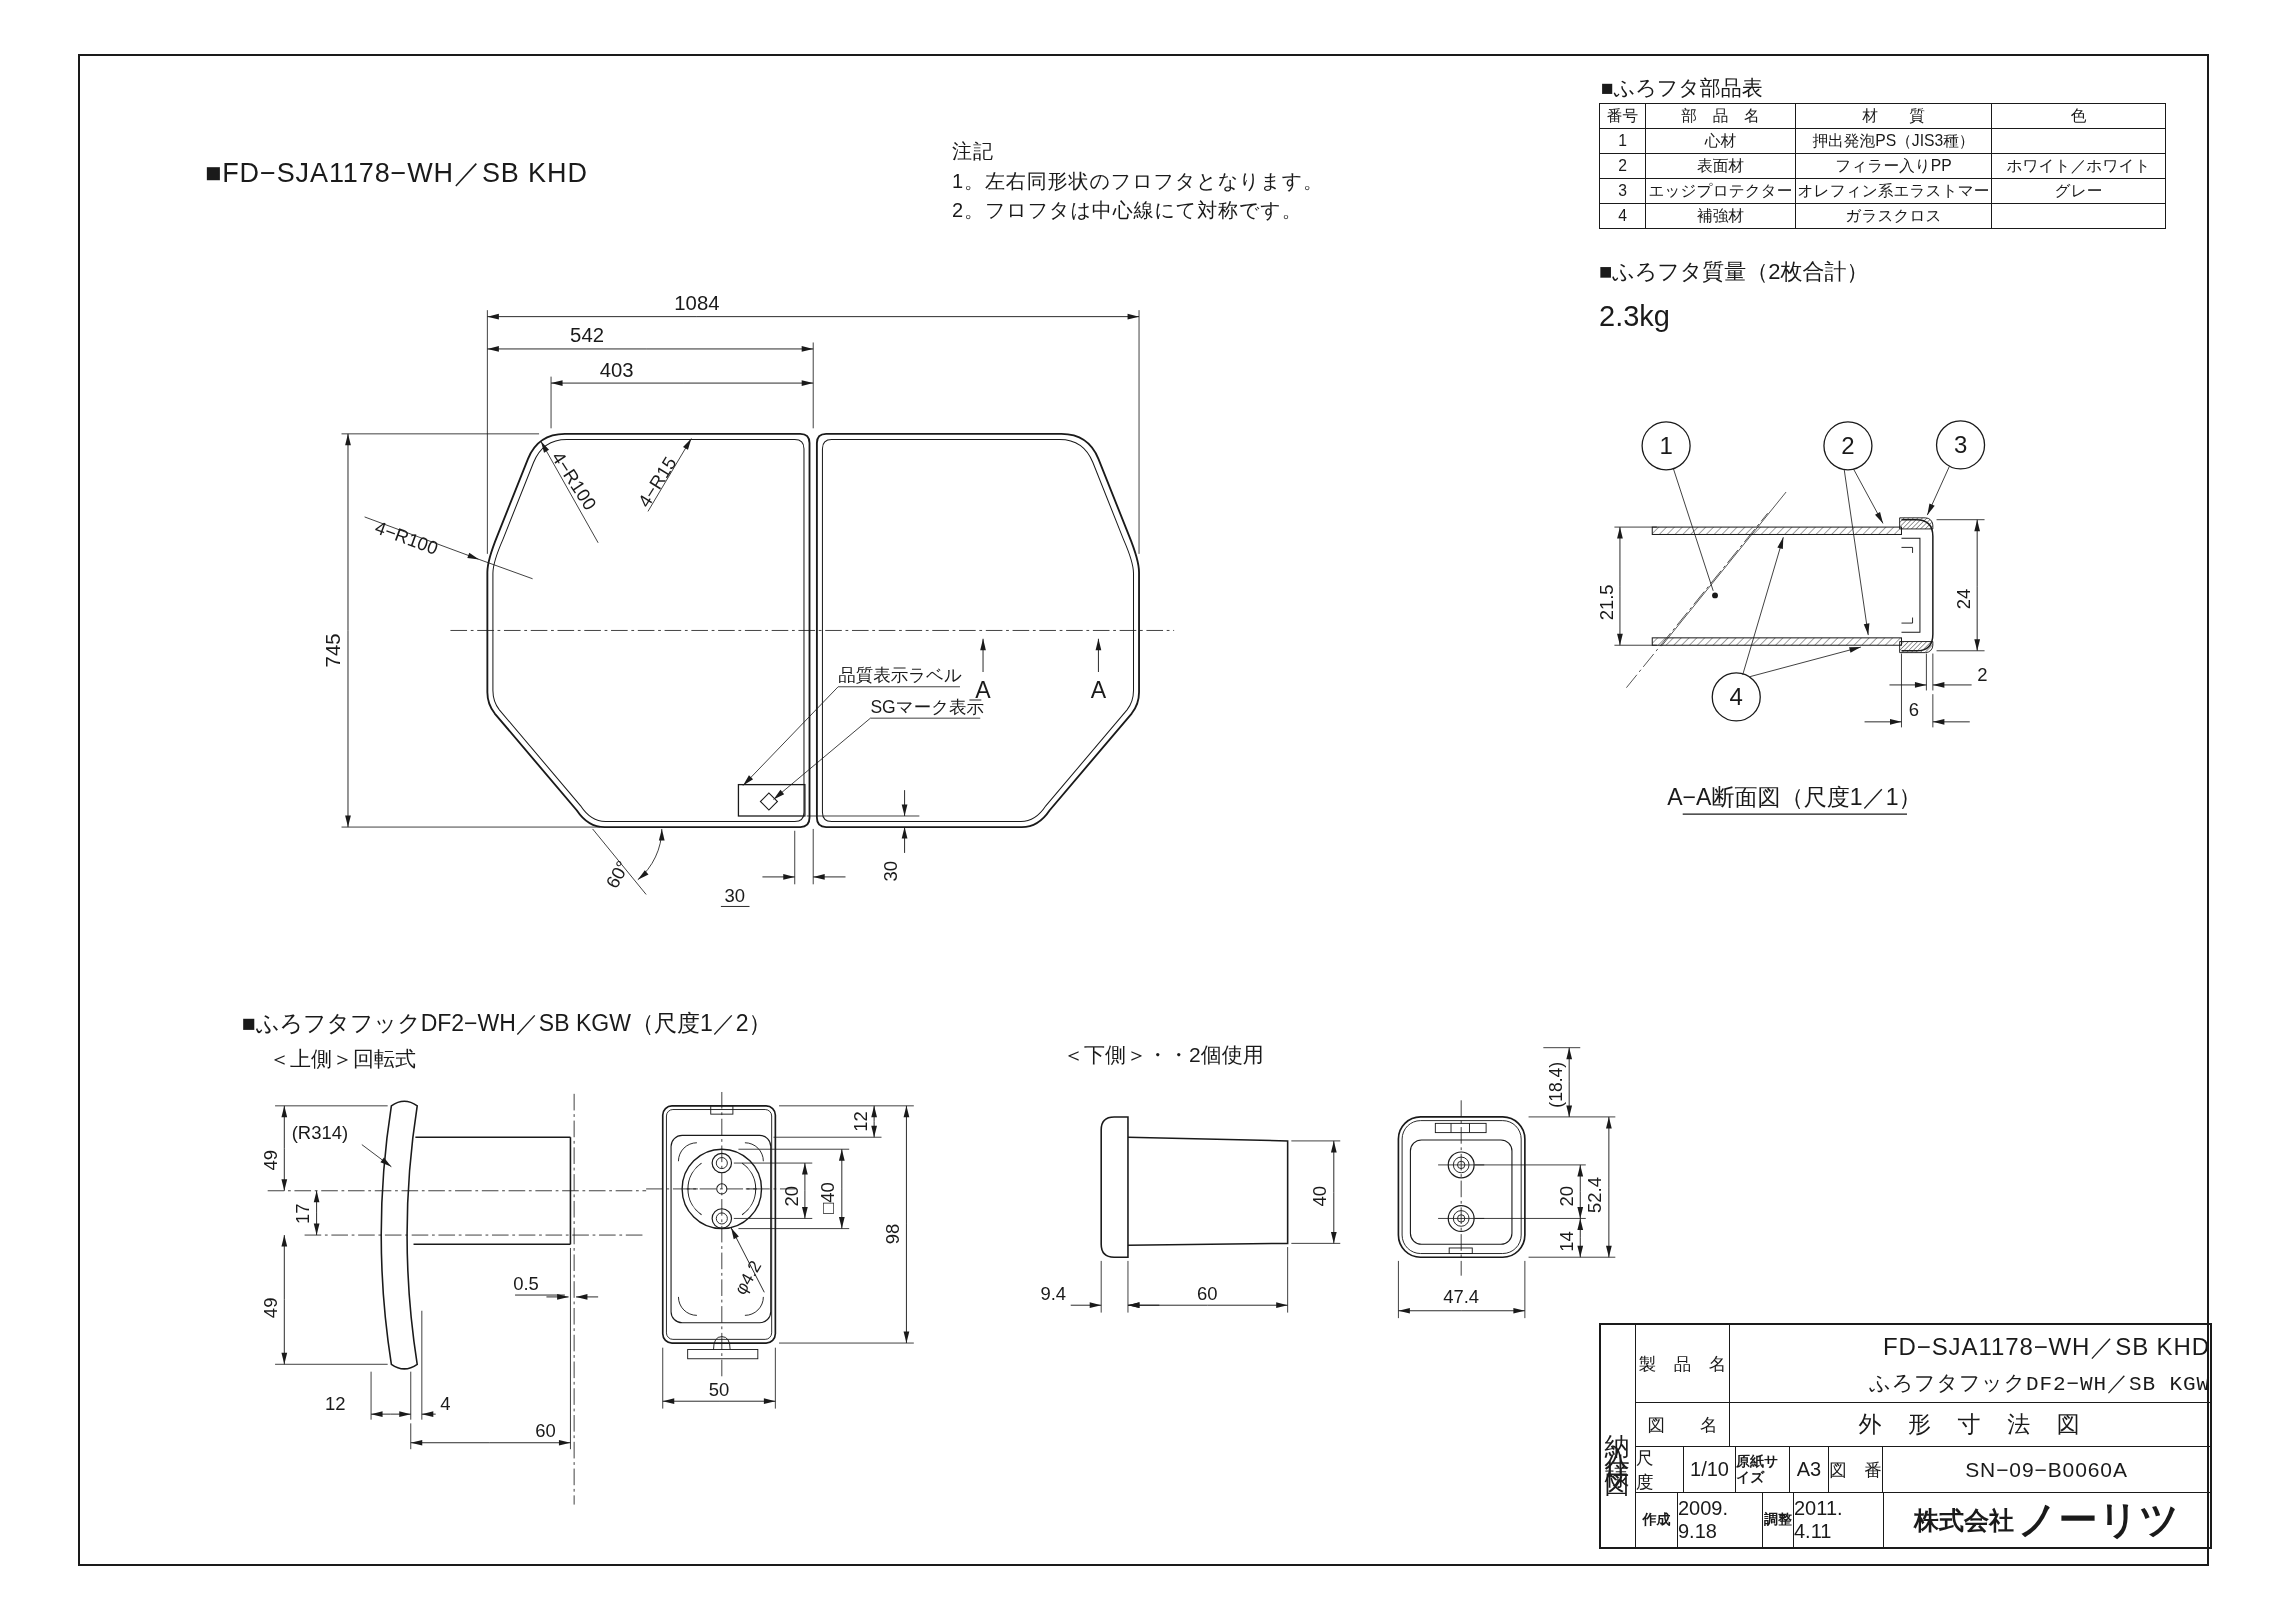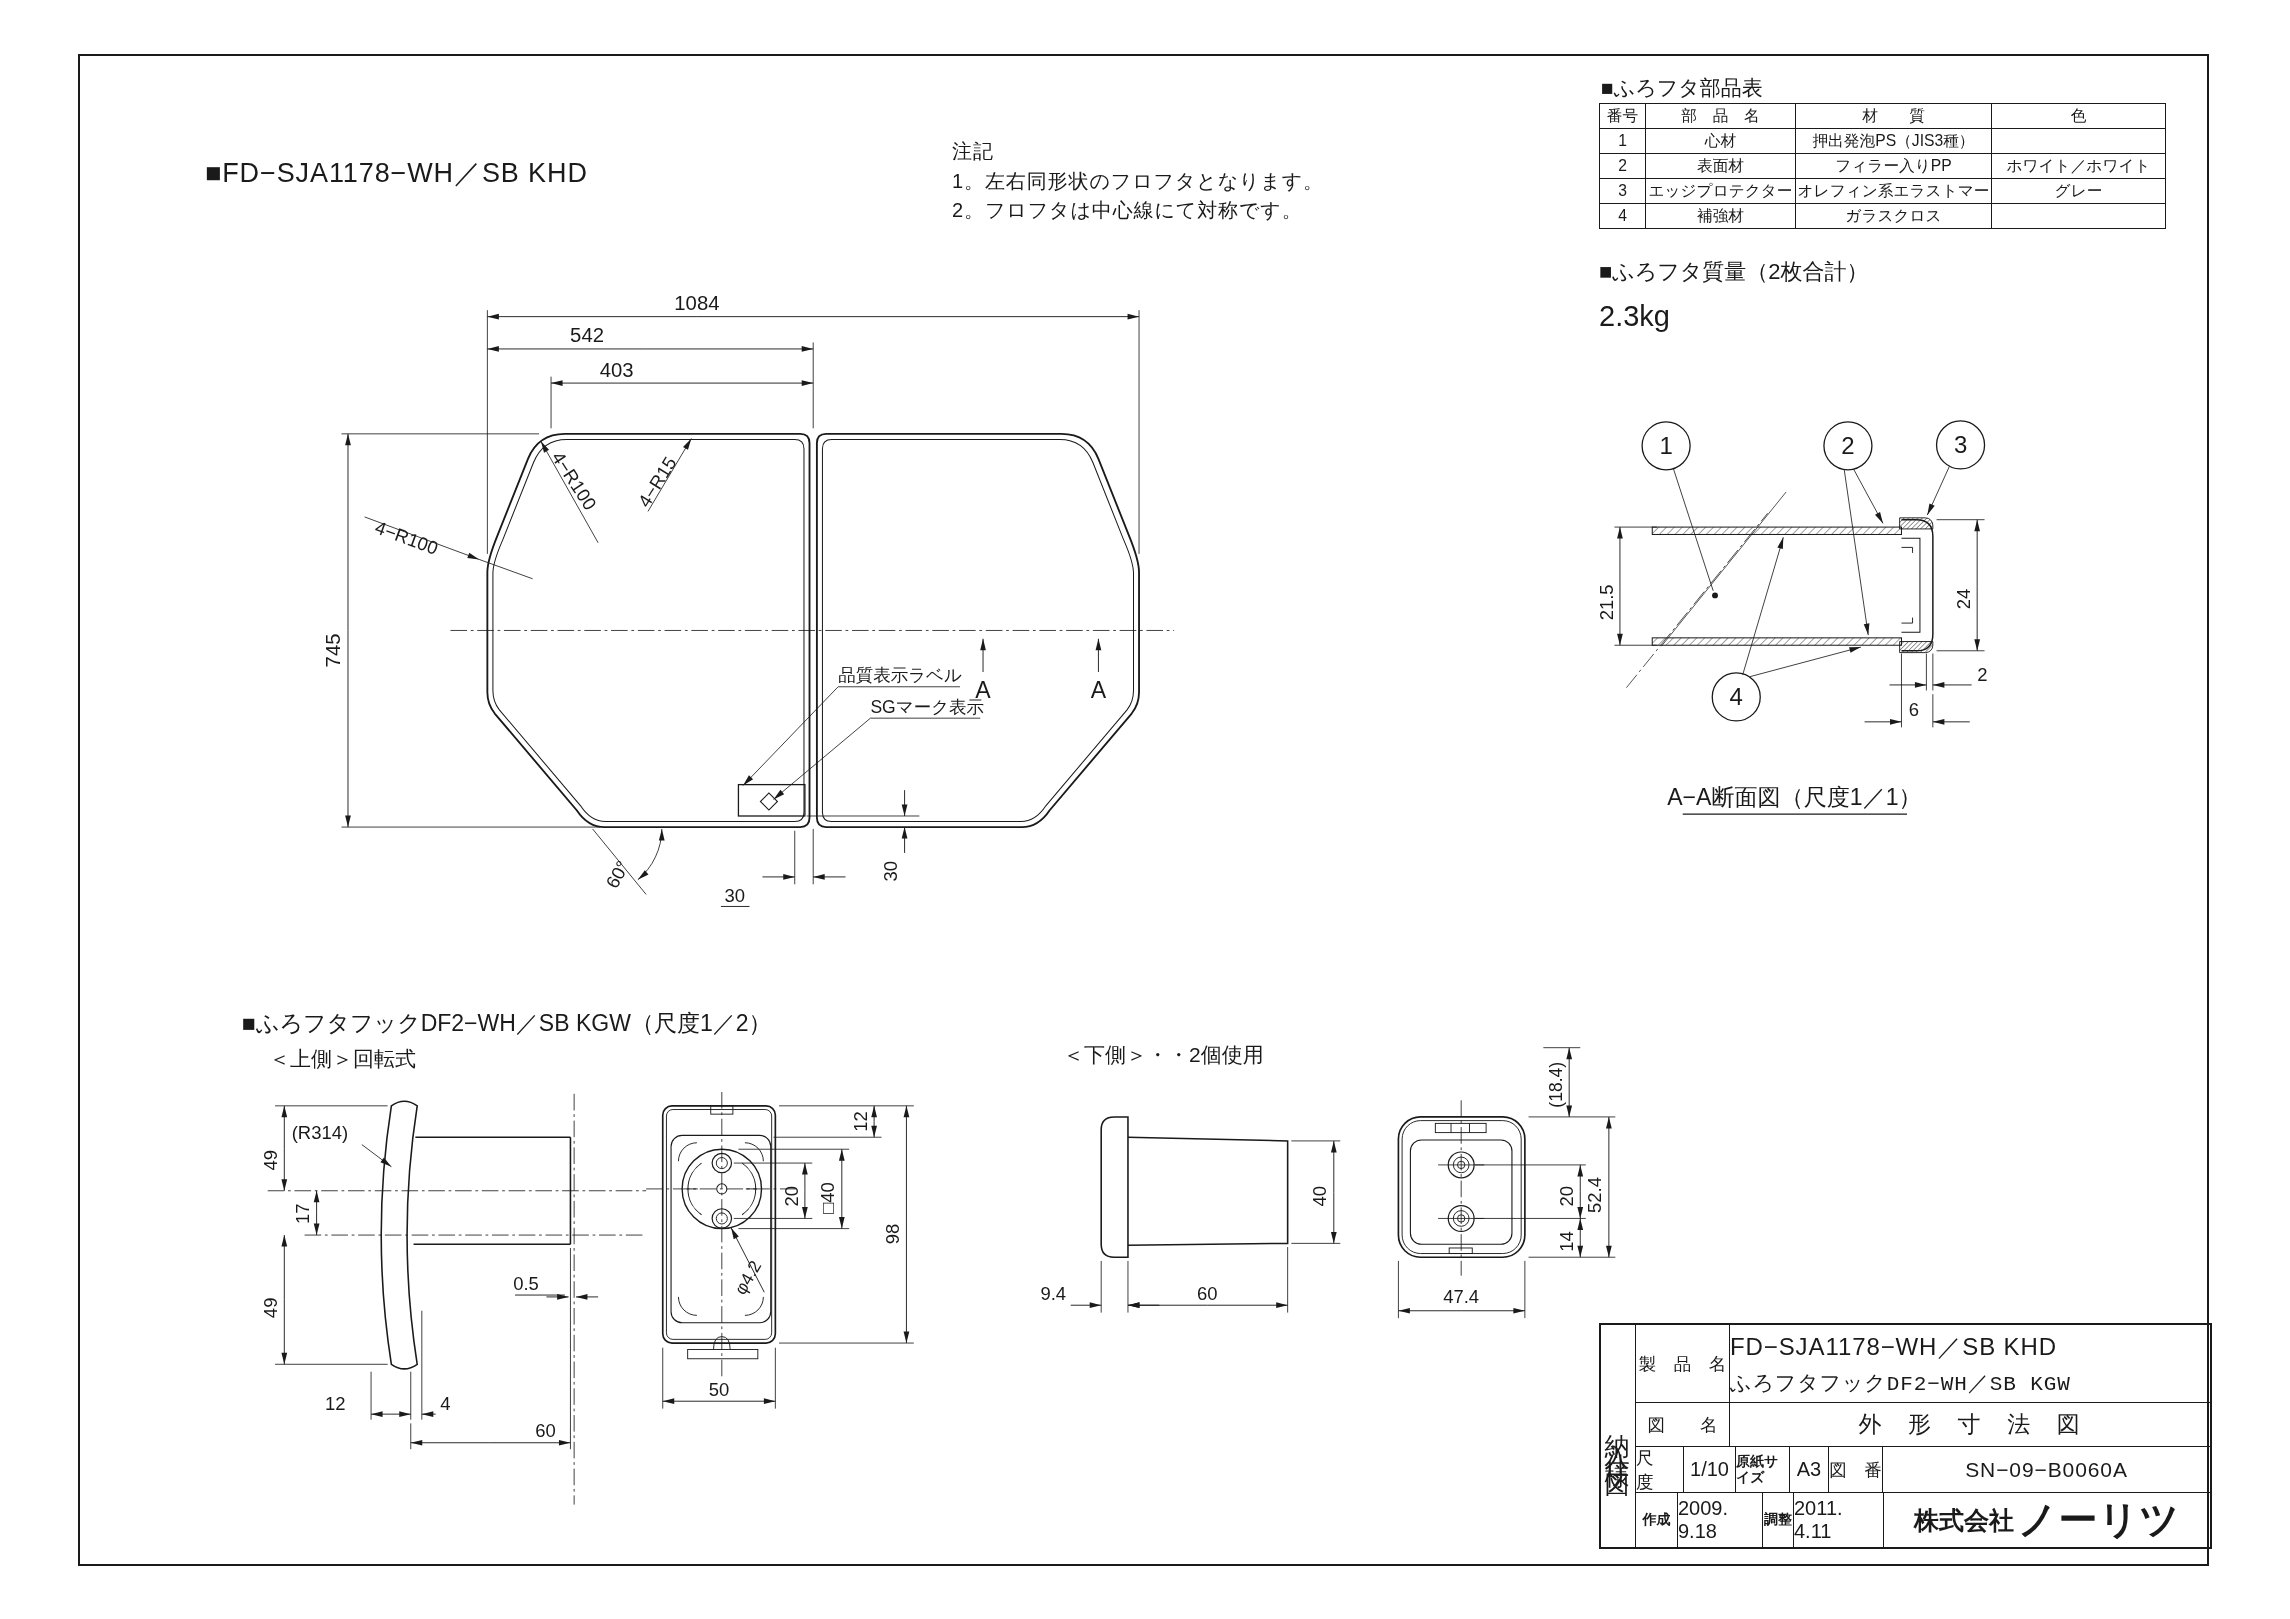--- a/index.html
+++ b/index.html
@@ -24,21 +24,21 @@
         writing-mode:vertical-rl;text-orientation:upright;font-size:25px;letter-spacing:10px;padding-top:5.5px;box-sizing: border-box;}
   .tb-main{flex:1;display:flex;flex-direction:column;}
   .tb-r{display:flex;border-bottom:1.8px solid #1a1a1a;box-sizing:border-box;}
   .tb-r:last-child{border-bottom:none;}
   .tb-c{display:flex;align-items:center;justify-content:center;box-sizing:border-box;
         border-right:1.8px solid #1a1a1a;overflow:hidden;}
   .tb-c:last-child{border-right:none;}
   .row1{height:82px;}.row2{height:46px;}.row3{height:46px;}.row4{flex:1;}
   .lab{font-size:17.5px;}
   .small-lab{font-size:14px;line-height:15.7px;text-align:left;word-break:break-all;font-weight:bold;}
-  .pnames{flex:1;display:flex;flex-direction:column;align-items:flex-start;justify-content:center;gap:6px;}
+  .pnames{flex:1;display:flex;flex-direction:column;align-items:flex-end;justify-content:center;gap:6px;}
   .pn1{font-size:24px;letter-spacing:0.9px;}
   .pn2{font-size:21px;letter-spacing:0.9px;font-family:Liberation Mono, monospace;}
   .dname{font-size:23px;letter-spacing:1.8px;}
   .val{font-size:20px;}
   .dwgno{font-size:21px;letter-spacing:0.9px;}
   .company{display:flex;align-items:center;justify-content:center;gap:3.7px;font-weight:bold;}
   .co-pre{font-size:25px;font-weight:900;}
   .co-name{font-size:39px;font-weight:900;letter-spacing:0.9px;}
 </style>
 </head>

